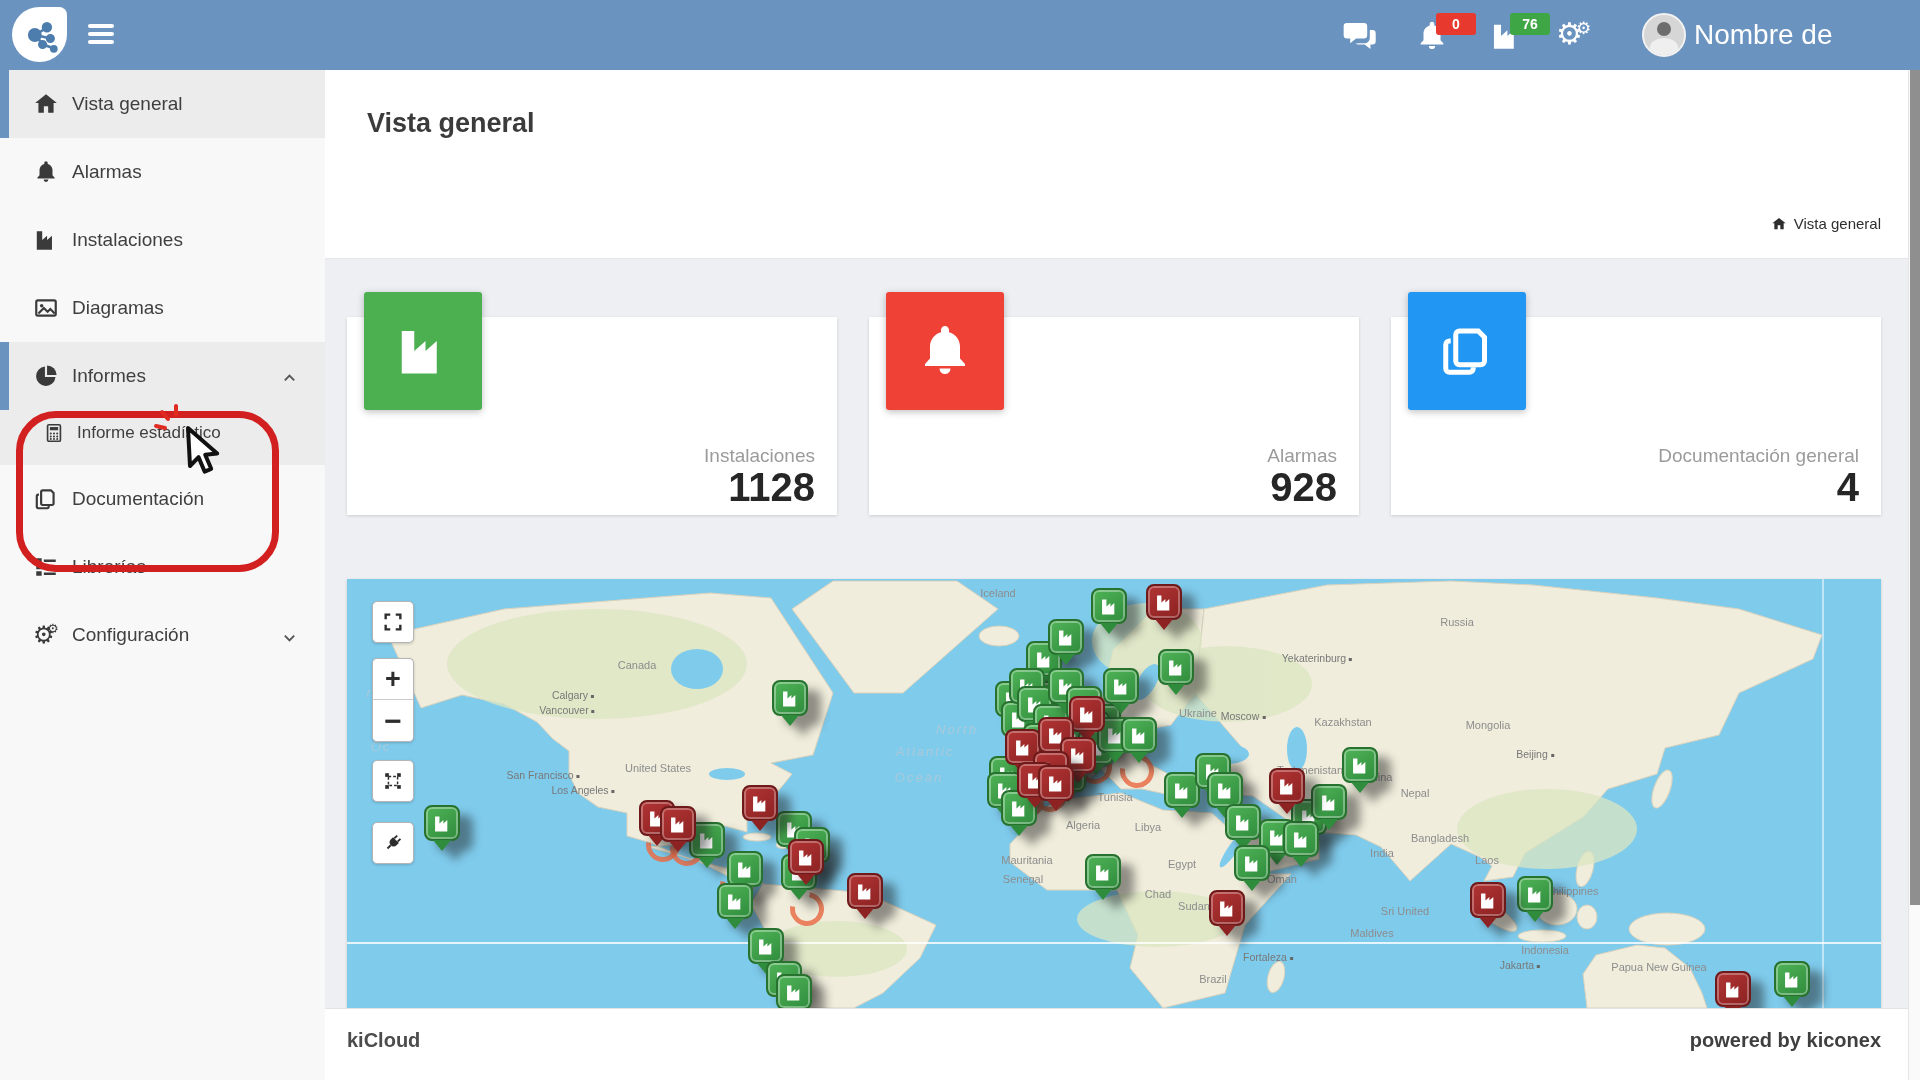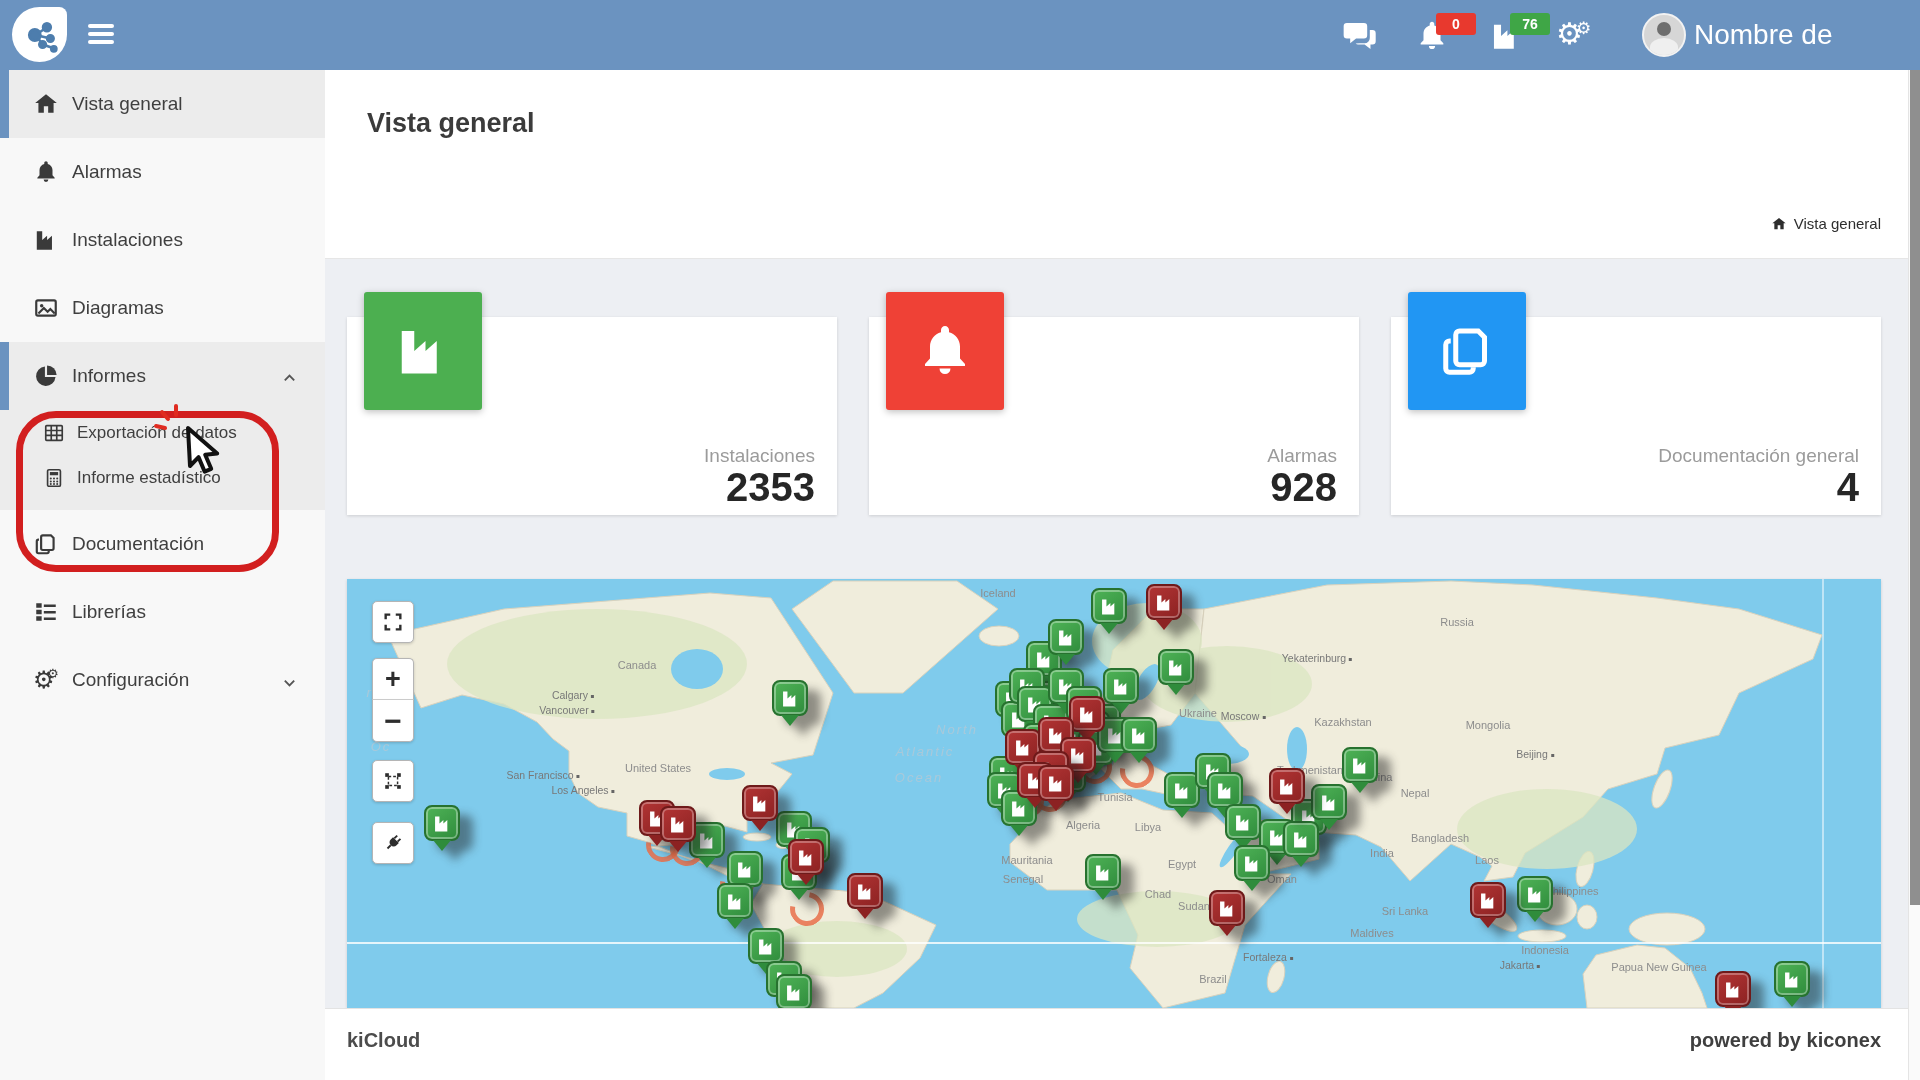--- a/index.html
+++ b/index.html
@@ -192,27 +192,20 @@
           <path d="M11 3.2A9 9 0 1 0 20.8 13H11z"></path>
           <path d="M13 2.2a9 9 0 0 1 8.8 8.8H13z"></path>
         </svg></span>
       <span>Informes</span>
       <span class="s-caret"><svg viewBox="0 0 16 16" fill="none" stroke="currentColor" stroke-width="2">
           <path d="M3 10l5-5 5 5"></path>
         </svg></span>
     </div>
     <div class="side-item sub group">
       <span class="s-icon"><svg viewBox="0 0 24 24" fill="none" stroke="currentColor" stroke-width="1.8">
-          <rect x="3" y="4" width="18" height="16" rx="1"></rect>
-          <path d="M3 9.3h18M3 14.6h18M9 4v16M15 4v16"></path>
-        </svg></span>
-      <span>Exportación de datos</span>
-    </div>
-    <div class="side-item sub group">
-      <span class="s-icon"><svg viewBox="0 0 24 24" fill="none" stroke="currentColor" stroke-width="1.8">
           <rect x="5" y="3" width="14" height="18" rx="1.5"></rect>
           <rect x="7.5" y="5.5" width="9" height="3.5" fill="currentColor" stroke="none"></rect>
           <g fill="currentColor" stroke="none">
             <circle cx="8.5" cy="12.5" r="1.1"></circle>
             <circle cx="12" cy="12.5" r="1.1"></circle>
             <circle cx="15.5" cy="12.5" r="1.1"></circle>
             <circle cx="8.5" cy="15.7" r="1.1"></circle>
             <circle cx="12" cy="15.7" r="1.1"></circle>
             <circle cx="15.5" cy="15.7" r="1.1"></circle>
             <circle cx="8.5" cy="18.6" r="1.1"></circle>
@@ -257,21 +250,21 @@
 
 <div id="content">
   <div id="cards">
       <div class="stat-card" style="left: 22px;">
         <div class="stat-icon" style="background: rgb(76, 175, 80);">
           <svg viewBox="0 0 24 24" fill="currentColor">
             <path d="M3.5 21V4h5v8L13 8v4l4.5-4v13z"></path>
           </svg>
         </div>
         <div class="stat-label">Instalaciones</div>
-        <div class="stat-value">2353</div>
+        <div class="stat-value">1128</div>
       </div>
       <div class="stat-card" style="left: 544px;">
         <div class="stat-icon" style="background: rgb(239, 65, 54);">
           <svg viewBox="0 0 24 24" fill="currentColor">
             <path d="M12 2c-.9 0-1.6.7-1.6 1.6v.9C7.8 5.2 6 7.5 6 10.2V15l-2 2.2v.8h16v-.8L18 15v-4.8c0-2.7-1.8-5-4.4-5.7v-.9C13.6 2.7 12.9 2 12 2zm-2.2 17a2.2 2.2 0 0 0 4.4 0z"></path>
           </svg>
         </div>
         <div class="stat-label">Alarmas</div>
         <div class="stat-value">928</div>
       </div>
@@ -346,21 +339,21 @@
         <span class="mlabel " style="left: 801px; top: 248px;">Libya</span>
         <span class="mlabel " style="left: 835px; top: 285px;">Egypt</span>
         <span class="mlabel " style="left: 811px; top: 315px; text-align: right;">Chad</span>
         <span class="mlabel " style="left: 847px; top: 327px;">Sudan</span>
         <span class="mlabel " style="left: 680px; top: 281px; text-align: center;">Mauritania</span>
         <span class="mlabel " style="left: 676px; top: 300px;">Senegal</span>
         <span class="mlabel " style="left: 756px; top: 305px;">Niger</span>
         <span class="mlabel " style="left: 1068px; top: 214px;">Nepal</span>
         <span class="mlabel " style="left: 1035px; top: 274px;">India</span>
         <span class="mlabel " style="left: 1093px; top: 259px;">Bangladesh</span>
-        <span class="mlabel " style="left: 1058px; top: 332px;">Sri Lanka</span>
+        <span class="mlabel " style="left: 1058px; top: 332px;">Sri United</span>
         <span class="mlabel " style="left: 1025px; top: 354px;">Maldives</span>
         <span class="mlabel " style="left: 1140px; top: 281px;">Laos</span>
         <span class="mlabel " style="left: 1225px; top: 312px;">Philippines</span>
         <span class="mlabel " style="left: 1198px; top: 371px;">Indonesia</span>
         <span class="mlabel " style="left: 1312px; top: 388px;">Papua New Guinea</span>
         <span class="mlabel " style="left: 866px; top: 400px;">Brazil</span>
         <span class="mlabel " style="left: 935px; top: 300px;">Oman</span>
         <span class="mlabel city" style="left: 226px; top: 116px;">Calgary</span>
         <span class="mlabel city" style="left: 220px; top: 131px;">Vancouver</span>
         <span class="mlabel city" style="left: 196px; top: 196px;">San Francisco</span>

